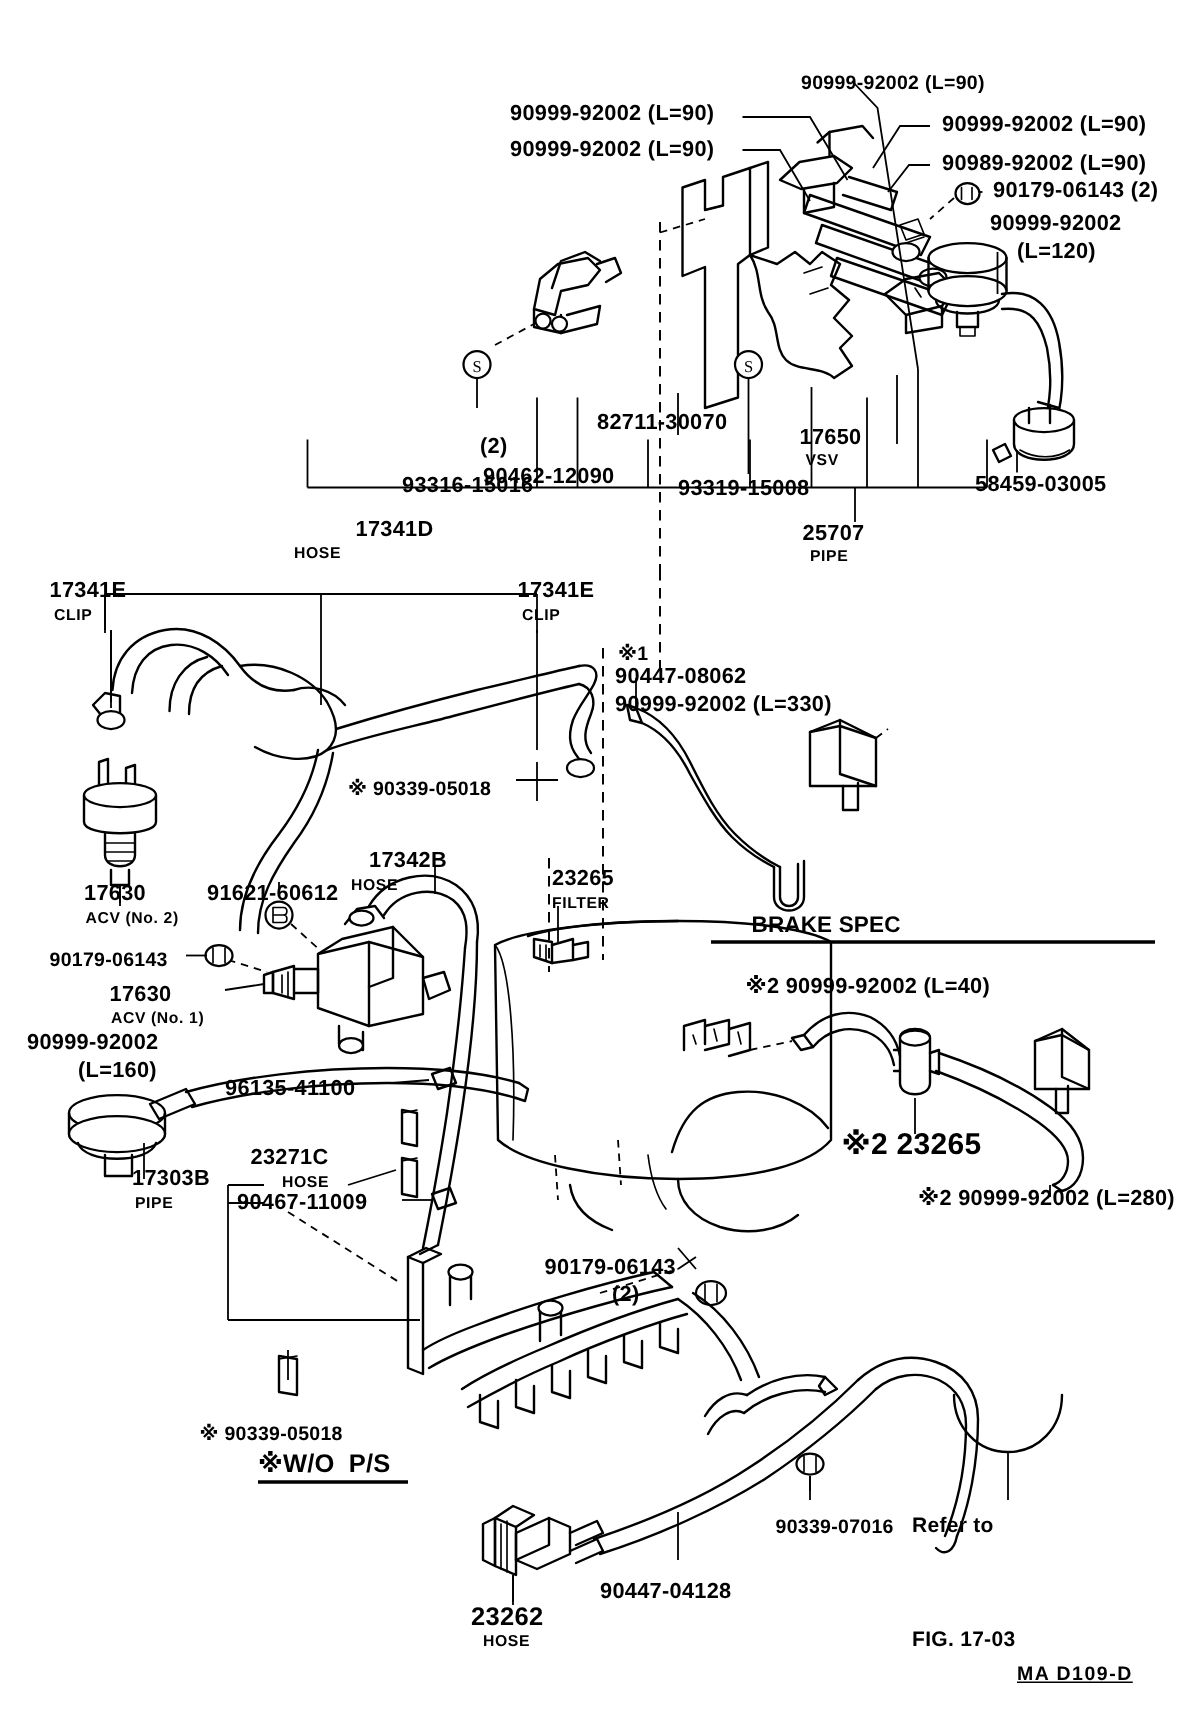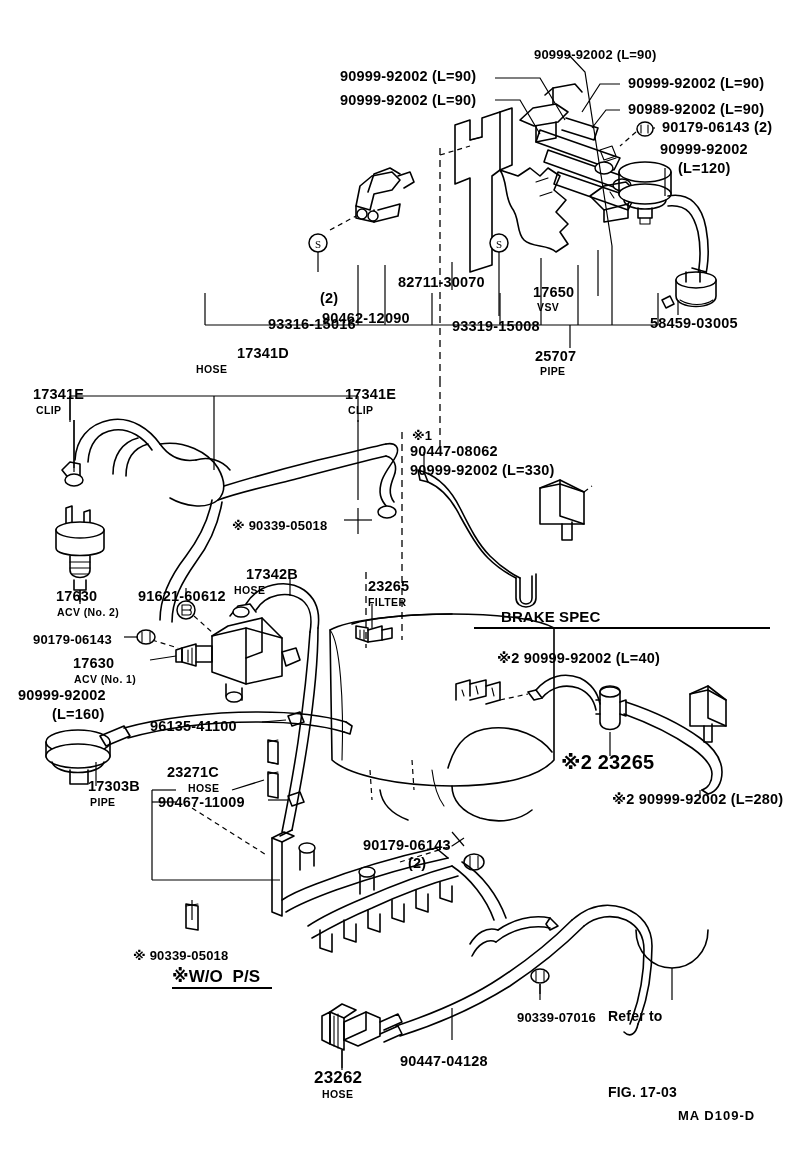--- a/index.html
+++ b/index.html
@@ -483,15 +483,15 @@
   <div class="lbl pn" style="left:408px;top:855px;">(2)</div>
 
   <div class="lbl pn-sm" style="left:517px;top:1010px;">90339-07016</div>
   <div class="lbl pn" style="left:400px;top:1053px;">90447-04128</div>
   <div class="lbl pn" style="left:314px;top:1068px;font-size:17px;">23262</div>
   <div class="lbl sub" style="left:322px;top:1088px;">HOSE</div>
 
   <div class="lbl refer" style="left:608px;top:1008px;">Refer to</div>
   <div class="lbl refer" style="left:608px;top:1084px;">FIG. 17-03</div>
 
-  <div class="lbl code" style="left:678px;top:1108px;">MA D109-D</div>
+  <div class="lbl code" style="left:678px;top:1108px;text-decoration:underline;">MA D109-D</div>
 
 </div>
 
 </body></html>

